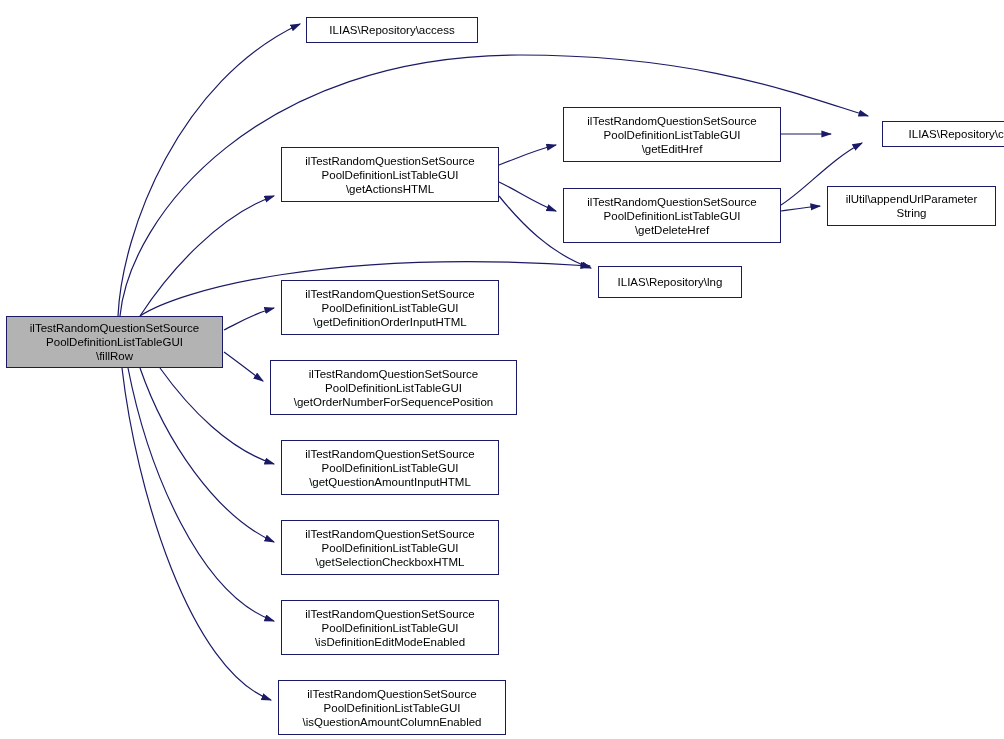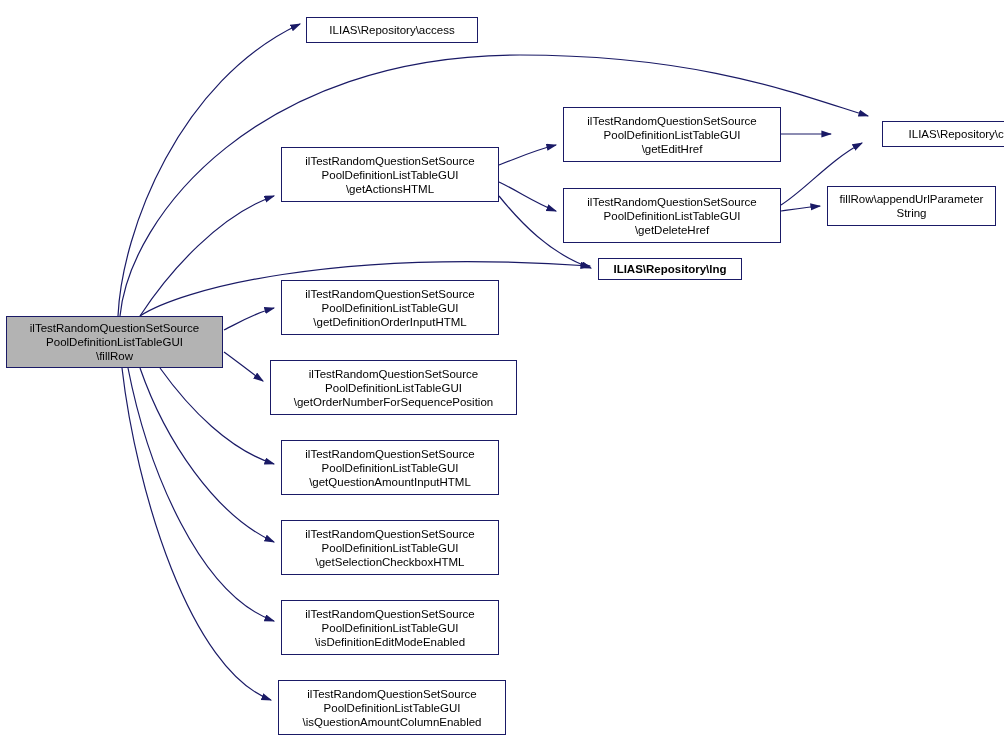--- a/index.html
+++ b/index.html
@@ -77,23 +77,23 @@
       <div class="node" style="left: 281px; top: 147px; width: 218px; height: 55px;">ilTestRandomQuestionSetSource
 PoolDefinitionListTableGUI
 \getActionsHTML</div>
       <div class="node" style="left: 563px; top: 107px; width: 218px; height: 55px;">ilTestRandomQuestionSetSource
 PoolDefinitionListTableGUI
 \getEditHref</div>
       <div class="node" style="left: 563px; top: 188px; width: 218px; height: 55px;">ilTestRandomQuestionSetSource
 PoolDefinitionListTableGUI
 \getDeleteHref</div>
       <div class="node" style="left: 882px; top: 121px; width: 158px; height: 26px;">ILIAS\Repository\ctrl</div>
-      <div class="node" style="left: 827px; top: 186px; width: 169px; height: 40px;">fillRow\appendUrlParameter
+      <div class="node" style="left: 827px; top: 186px; width: 169px; height: 40px;">ilUtil\appendUrlParameter
 String</div>
-      <div class="node" style="left: 598px; top: 258px; width: 144px; height: 22px; font-weight: bold;">ILIAS\Repository\lng</div>
+      <div class="node" style="left: 598px; top: 266px; width: 144px; height: 32px;">ILIAS\Repository\lng</div>
       <div class="node" style="left: 281px; top: 280px; width: 218px; height: 55px;">ilTestRandomQuestionSetSource
 PoolDefinitionListTableGUI
 \getDefinitionOrderInputHTML</div>
       <div class="node" style="left: 270px; top: 360px; width: 247px; height: 55px;">ilTestRandomQuestionSetSource
 PoolDefinitionListTableGUI
 \getOrderNumberForSequencePosition</div>
       <div class="node" style="left: 281px; top: 440px; width: 218px; height: 55px;">ilTestRandomQuestionSetSource
 PoolDefinitionListTableGUI
 \getQuestionAmountInputHTML</div>
       <div class="node" style="left: 281px; top: 520px; width: 218px; height: 55px;">ilTestRandomQuestionSetSource

